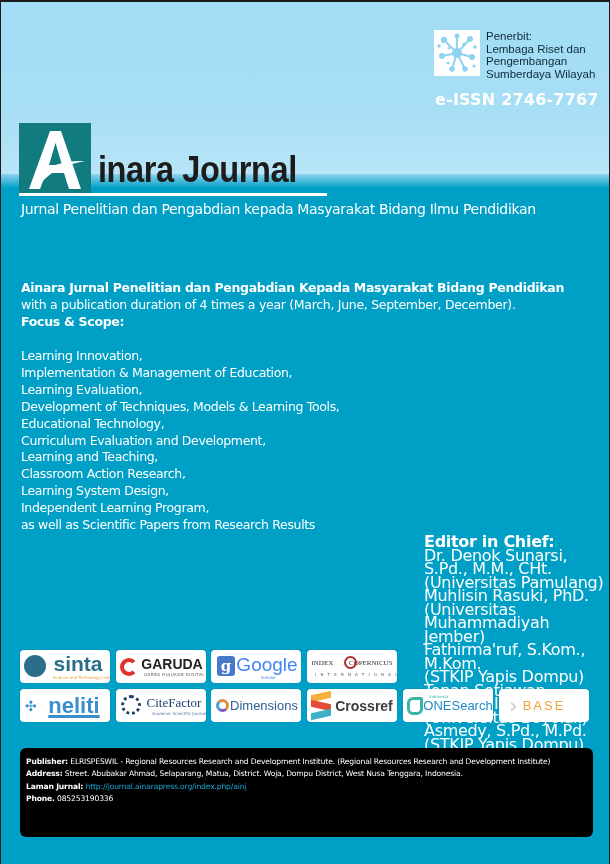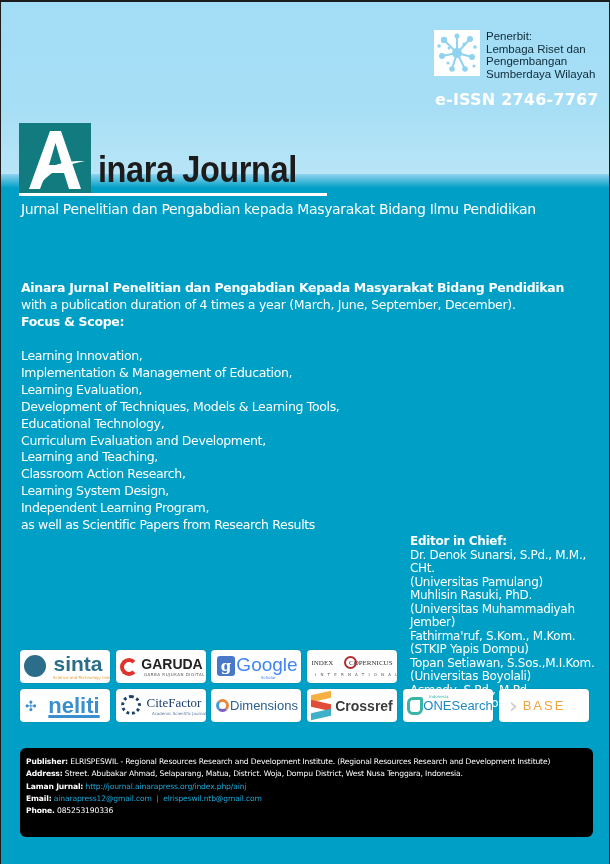--- a/index.html
+++ b/index.html
@@ -45,21 +45,21 @@
     font-size: 14px; color: #ffffff; letter-spacing: -0.35px;
   }
 
   
   .desc { position: absolute; left: 20px; top: 277px; color: #ffffff; font-family: "DejaVu Sans", sans-serif; font-size: 12.5px; line-height: 17px; letter-spacing: -0.3px; }
   .desc .bold { font-weight: bold; }
   .scope { position: absolute; left: 20px; top: 346px; color: #ffffff; font-family: "DejaVu Sans", sans-serif; font-size: 12.5px; line-height: 16.9px; letter-spacing: -0.35px; }
   .scope li { list-style: none; white-space: nowrap; }
 
   
-  .editors { position: absolute; left: 409px; top: 533px; color: #ffffff; font-family: "DejaVu Sans", sans-serif; font-size: 12px; line-height: 13.5px; letter-spacing: -0.3px; }
+  .editors { position: absolute; left: 423px; top: 533px; color: #ffffff; font-family: "DejaVu Sans", sans-serif; font-size: 16px; line-height: 13.5px; letter-spacing: -0.3px; }
   .editors .head { font-weight: bold; }
 
   
   .badges { position: absolute; left: 19px; top: 648px; width: 570px; }
   .badge {
     position: absolute; width: 90px; height: 33px; background: #ffffff; border-radius: 4px;
     display: flex; align-items: center; justify-content: center; overflow: hidden;
     box-shadow: 0 0 0 1px rgba(0,0,0,0.05);
   }
   .badge .lbl { font-family: "Liberation Sans", sans-serif; font-weight: bold; white-space: nowrap; }
@@ -225,23 +225,17 @@
     </div>
     <div>
       <span class="k">Address:</span>
       <span>Street. Abubakar Ahmad, Selaparang, Matua, District. Woja, Dompu District, West Nusa Tenggara, Indonesia.</span>
     </div>
     <div>
       <span class="k">Laman Jurnal:</span>
       <span class="link">http://journal.ainarapress.org/index.php/ainj</span>
     </div>
     <div>
-      <span class="k">Email:</span>
-      <span class="link">ainarapress12@gmail.com</span>
-      <span class="link" style="white-space:pre;"> | </span>
-      <span class="link">elrispeswil.ntb@gmail.com</span>
-    </div>
-    <div>
       <span class="k">Phone.</span>
       <span>085253190336</span>
     </div>
   </div>
 </div>
 
 </body></html>

